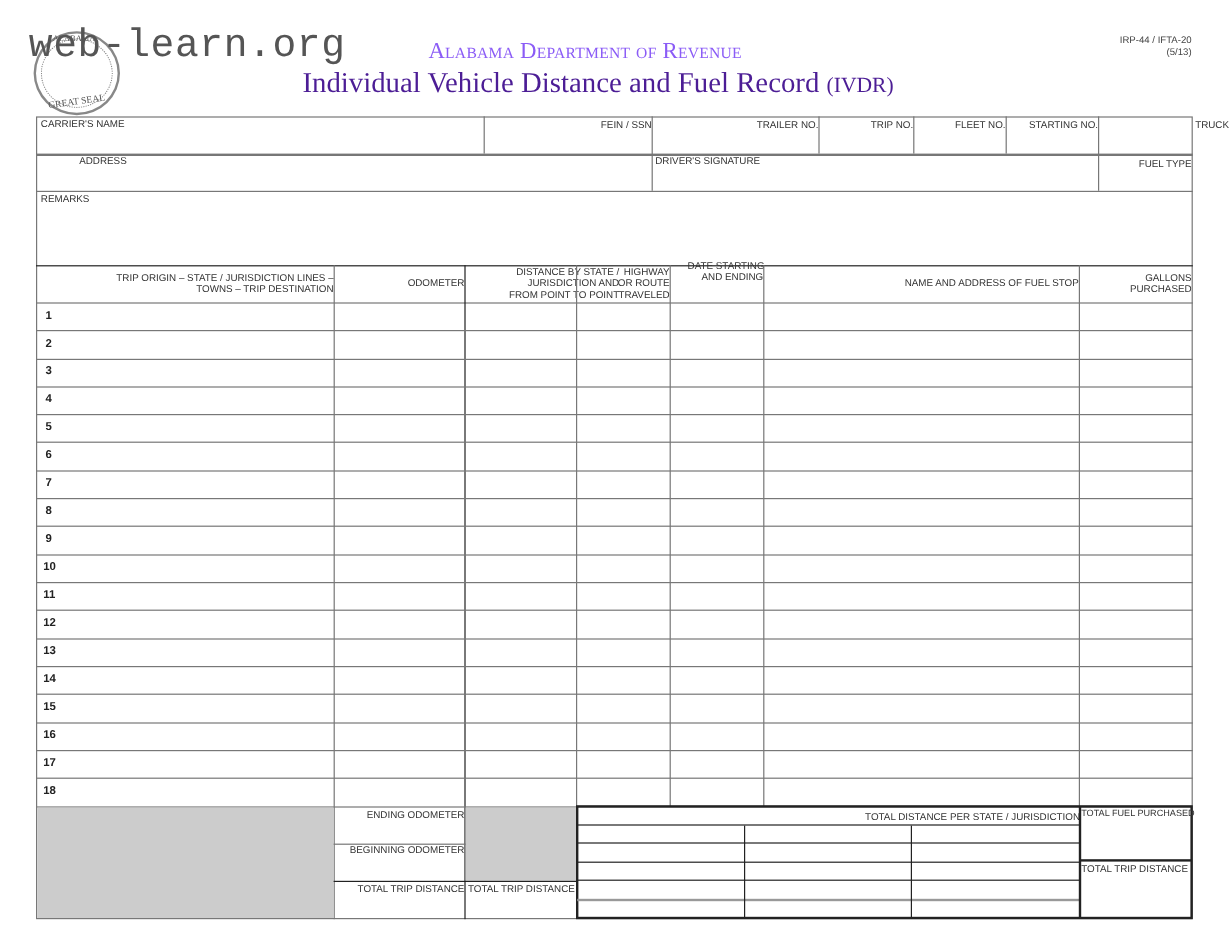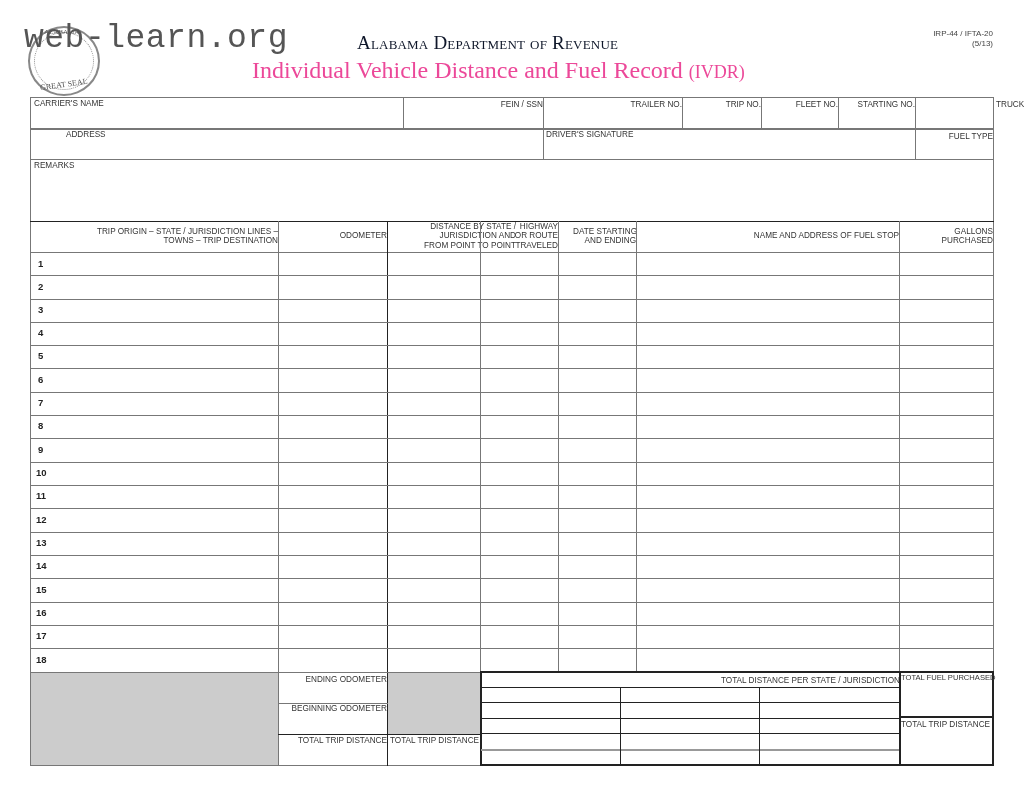--- a/index.html
+++ b/index.html
@@ -7,22 +7,22 @@
          font-family: "Liberation Sans", sans-serif; color: #333; }
   .abs { position: absolute; box-sizing: border-box; }
   .watermark { left: 24px; top: 22px; font-family: "Liberation Mono", "DejaVu Sans Mono", monospace;
                font-size: 33px; color: #555; letter-spacing: 0.5px; z-index: 5; line-height: 1; }
   .seal { left: 28px; top: 26px; width: 72px; height: 70px; border-radius: 50%;
           border: 2px solid #888; z-index: 2; }
   .seal-inner { left: 34px; top: 32px; width: 60px; height: 58px; border-radius: 50%;
                 border: 1px dotted #888; z-index: 2; }
   .seal-top { left: 44px; top: 28px; font-family: "Liberation Serif", serif; font-size: 7px; color:#555; z-index:3; }
   .seal-bottom { left: 40px; top: 80px; font-family: "Liberation Serif", serif; font-size: 8px; color:#555; z-index:3; transform: rotate(-8deg); }
-  .dept { left: 357px; top: 32px; font-family: "Liberation Serif", "DejaVu Serif", serif; font-size: 19px; color: #0f172a; font-variant: small-caps; letter-spacing: 0.2px; }
-  .title { left: 252px; top: 57px; font-family: "Liberation Serif", "DejaVu Serif", serif; font-size: 24px; color: #ec4899; }
+  .dept { left: 357px; top: 32px; font-family: "Liberation Serif", "DejaVu Serif", serif; font-size: 19px; color: #8b5cf6; font-variant: small-caps; letter-spacing: 0.2px; }
+  .title { left: 252px; top: 57px; font-family: "Liberation Serif", "DejaVu Serif", serif; font-size: 24px; color: #4c1d95; }
   .title small { font-size: 18px; }
   .formno { right: 33px; top: 29px; font-size: 8px; color: #444; text-align: right; line-height: 10px; }
   .lbl { font-size: 8.2px; color: #333; white-space: nowrap; line-height: 1.15; }
   .ctr { text-align: right; }
   .hl { position: absolute; height: 0; border-top: 1px solid #777; }
   .vl { position: absolute; width: 0; border-left: 1px solid #777; }
   .dark { border-color: #222 !important; }
   .thick { border-width: 2px !important; }
   .rownum { font-size: 9.5px; font-weight: bold; color: #222; }
   .gray { background: #cccccc; }
@@ -104,21 +104,21 @@
 <div class="abs lbl ctr" style="left:387px; width:93px; top:222px;margin-left:36px;">
   <div>DISTANCE BY STATE /</div>
   <div>JURISDICTION AND</div>
   <div>FROM POINT TO POINT</div>
 </div>
 <div class="abs lbl ctr" style="left:480px; width:78px; top:222px;">
   <div>HIGHWAY</div>
   <div>OR  ROUTE</div>
   <div>TRAVELED</div>
 </div>
-<div class="abs lbl ctr" style="left:558px; width:78px; top:227px;padding-left:15px;">
+<div class="abs lbl ctr" style="left:558px; width:78px; top:217px;padding-left:15px;">
   <div>DATE STARTING</div>
   <div>AND ENDING</div>
 </div>
 <div class="abs lbl ctr" style="left:636px; width:263px; top:231px;">
   <div>NAME  AND  ADDRESS  OF  FUEL  STOP</div>
 </div>
 <div class="abs lbl ctr" style="left:899px; width:94px; top:227px;">
   <div>GALLONS</div>
   <div>PURCHASED</div>
 </div>

